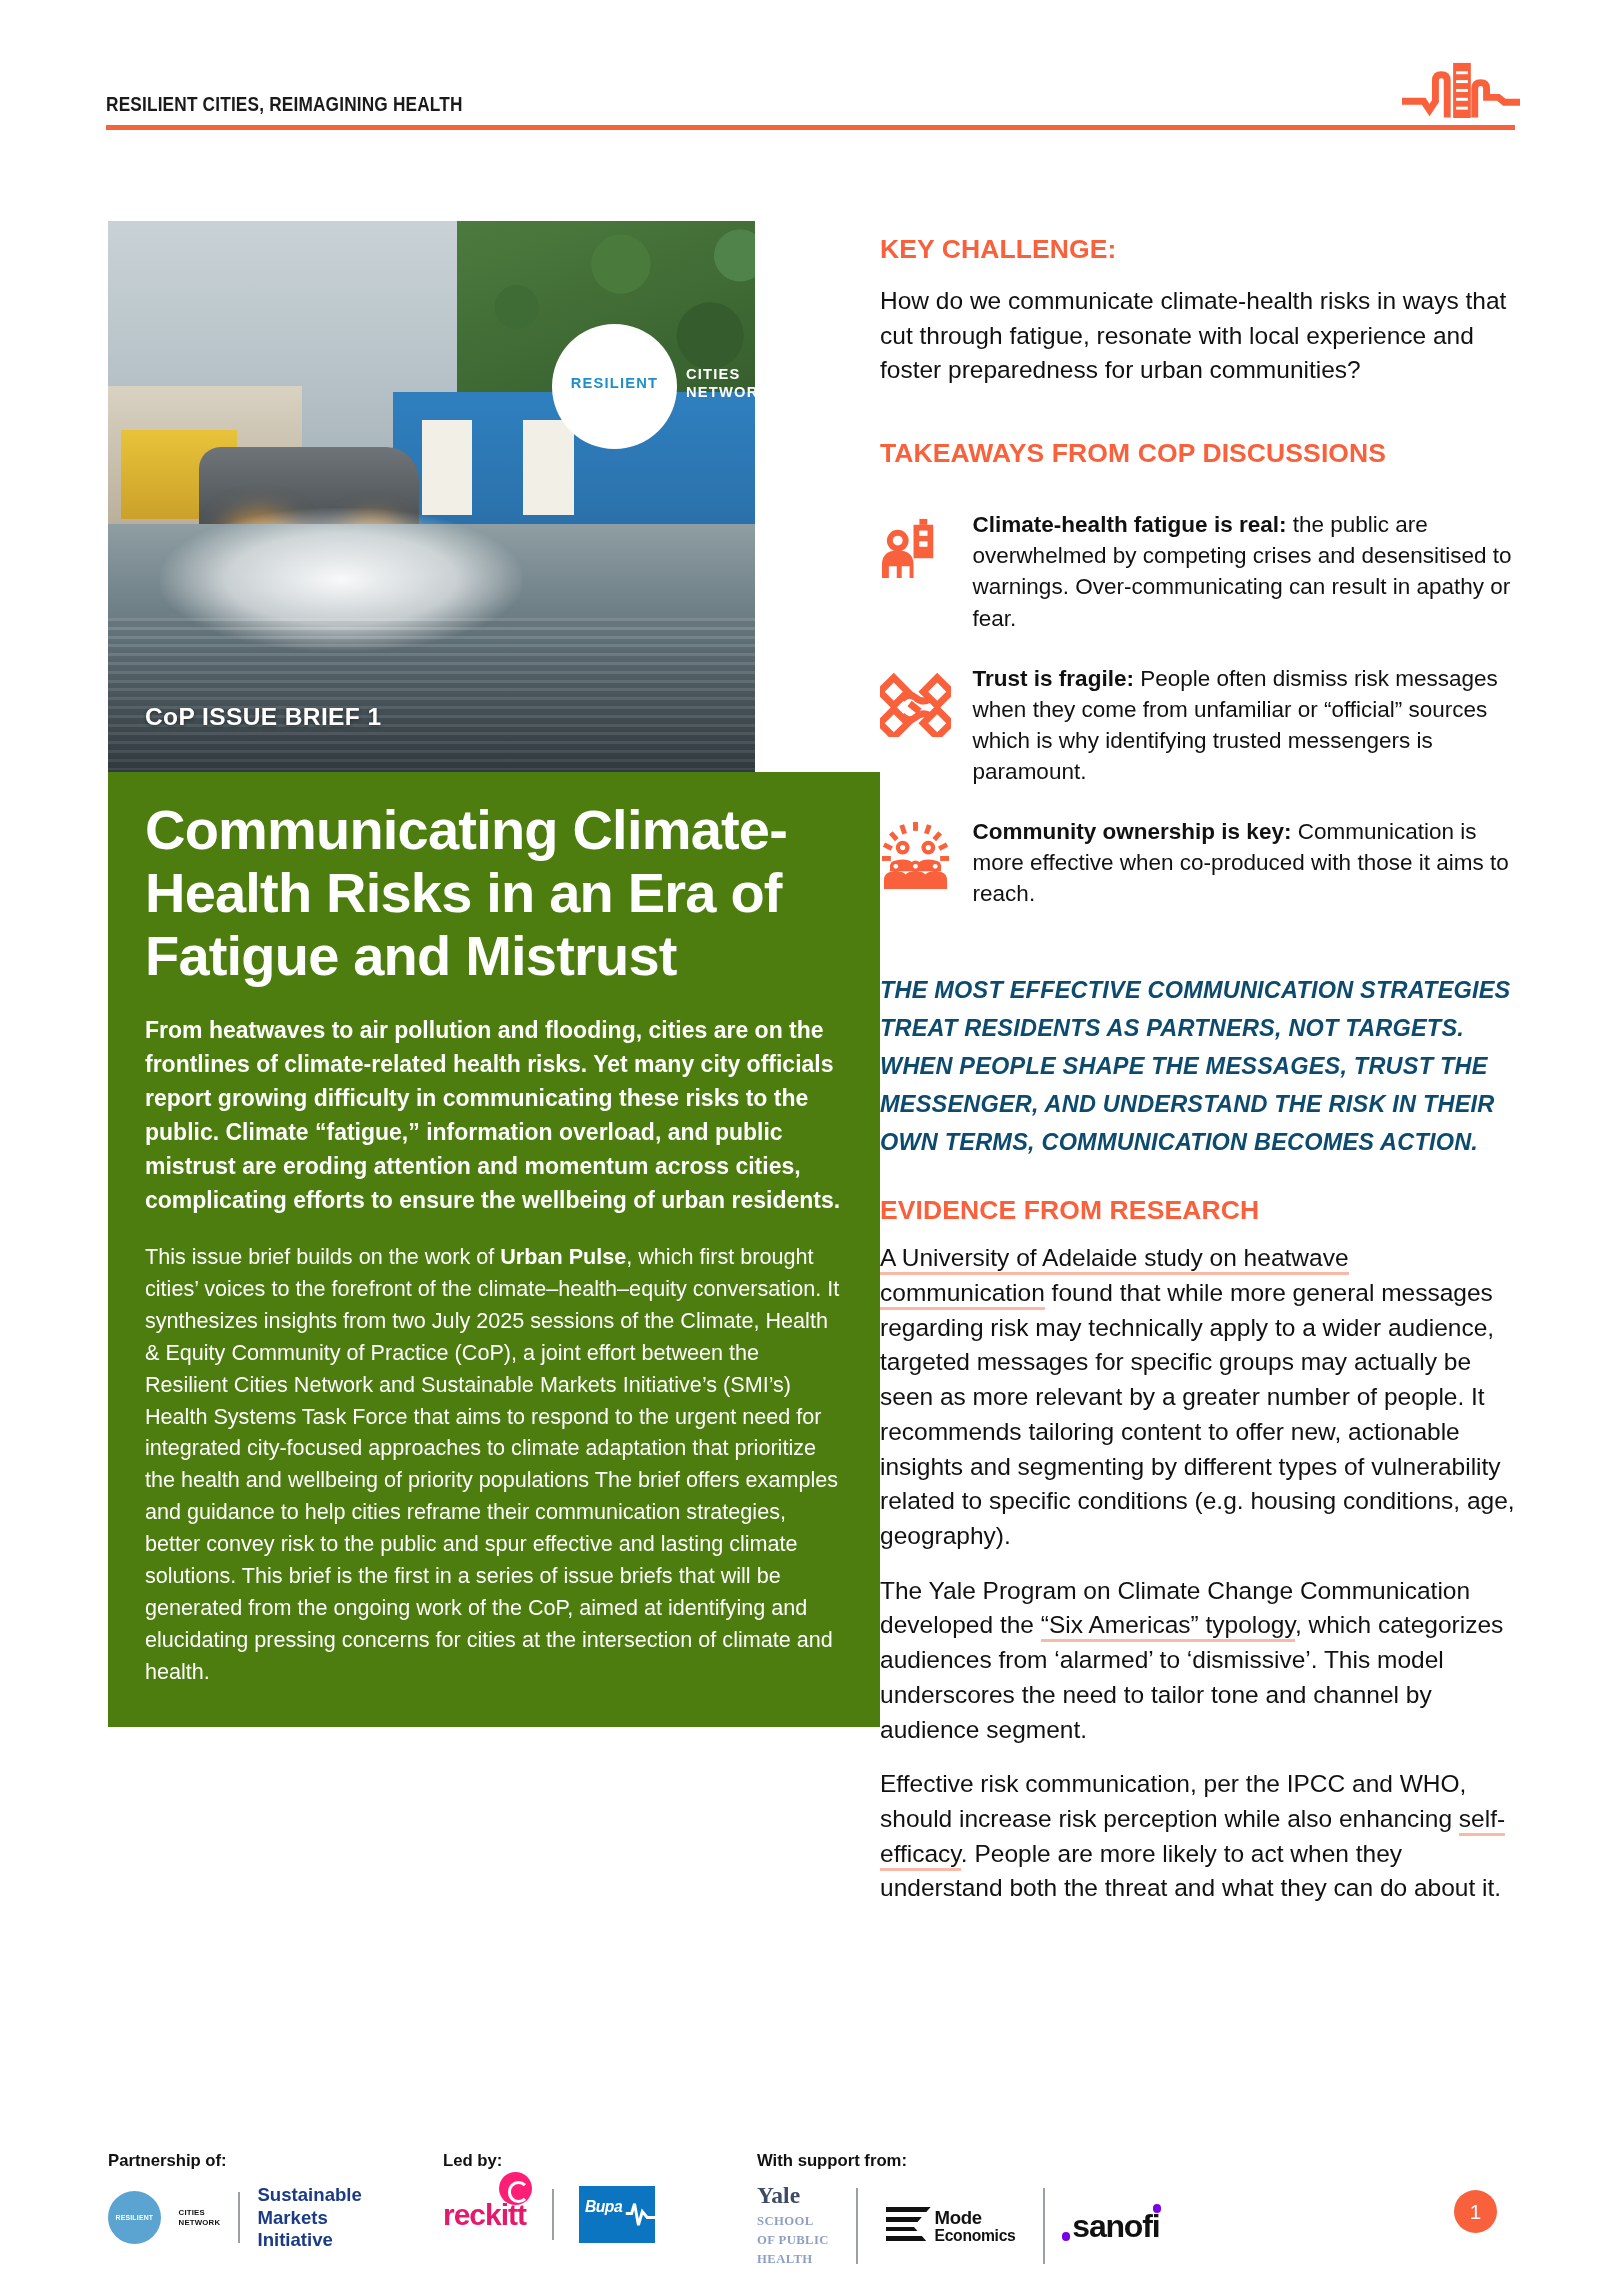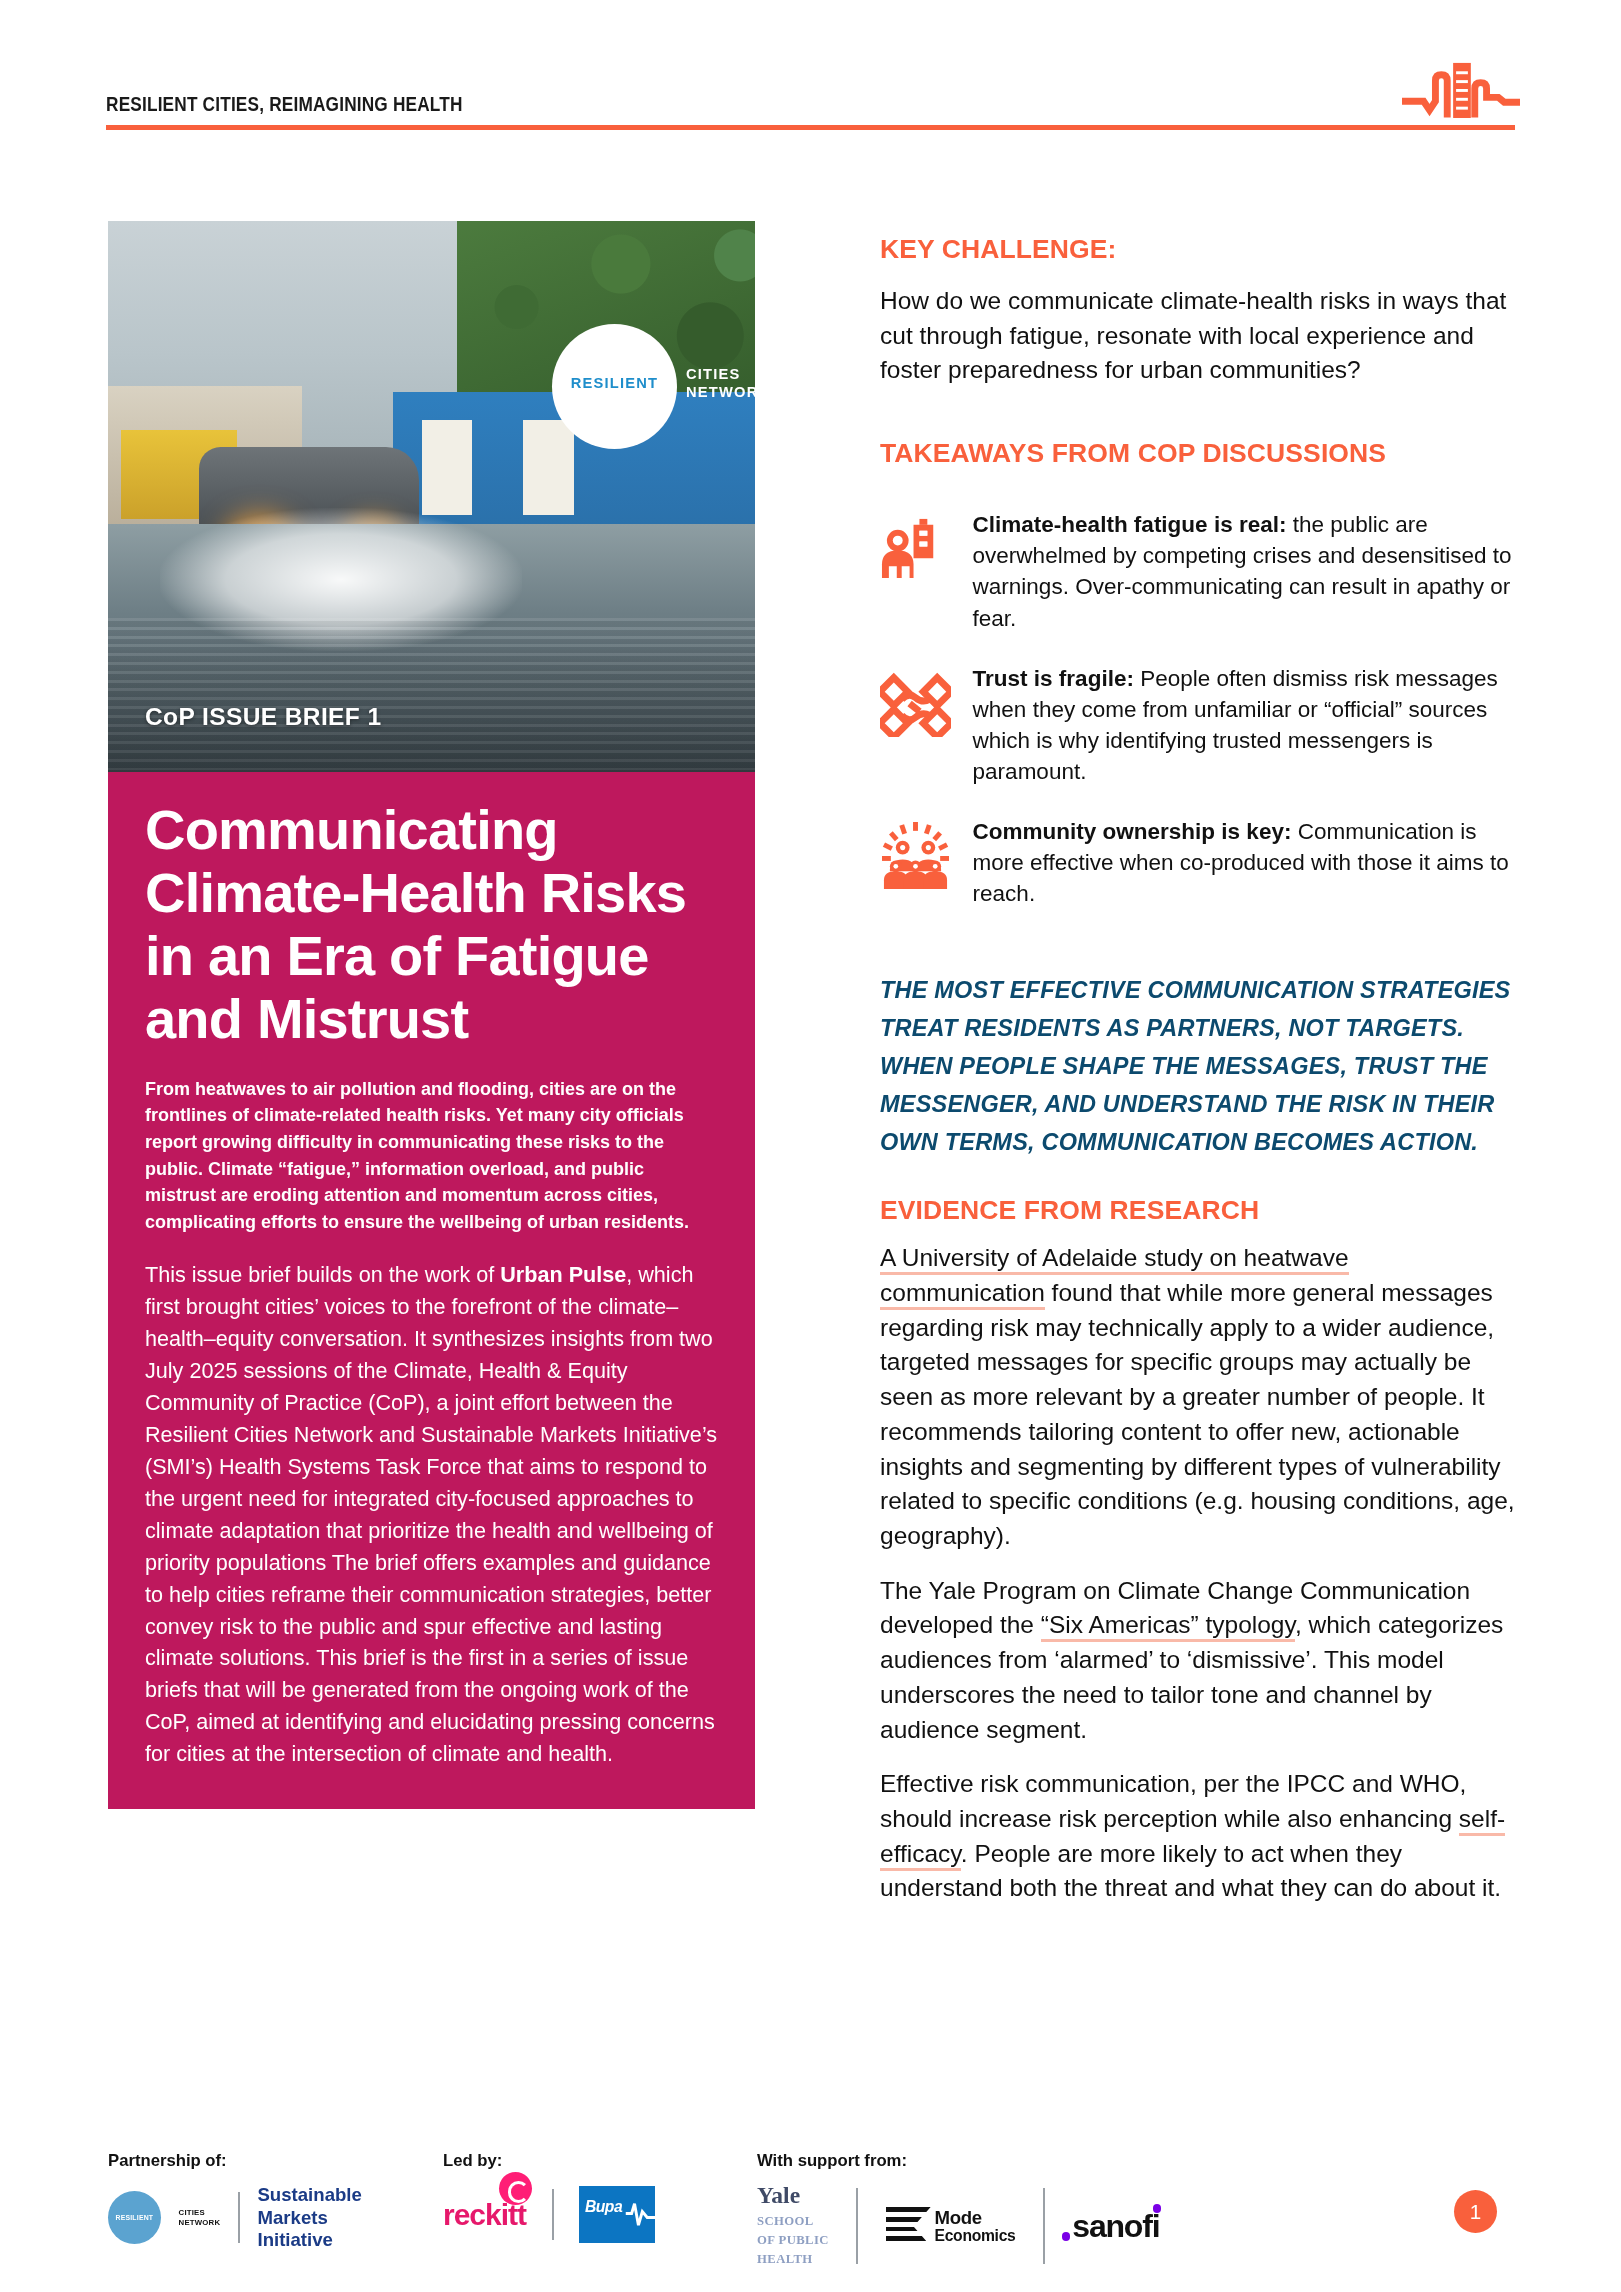--- a/index.html
+++ b/index.html
@@ -68,26 +68,26 @@
                border-radius: 50%; background:#ffffff; }
   .rcn-badge-text { position:absolute; left: 0; top: 51px; width: 125px; text-align:center;
                     color:#1f8ecb; font-weight:800; font-size:14.7px; letter-spacing:1.2px; }
   .rcn-side { position:absolute; left: 578px; top: 144px; width: 147px; color:#ffffff;
               font-weight:800; font-size:14.7px; letter-spacing:1.2px; line-height:1.25; }
 
   .cop-label { position:absolute; left: 37px; bottom: 41px; color:#ffffff;
                font-weight:800; font-size:24.5px; letter-spacing:0.4px;
                text-shadow: 0 1px 3.9px rgba(0,0,0,.45); }
 
-  .orange-panel { width: 647px; background:#be185d; padding: 27.4px 37px 39px 37px; }
+  .orange-panel { width: 772px; background:#4d7c0f; padding: 27.4px 37px 39px 37px; }
   .brief-title {
     color:#ffffff; font-weight:800; font-size:56px; line-height:1.12;
     letter-spacing:-0.8px; margin-bottom: 25.5px;
   }
-  .brief-lede { color:#ffffff; font-weight:800; font-size:18px; line-height:1.48; margin-bottom: 23.5px; }
+  .brief-lede { color:#ffffff; font-weight:800; font-size:23px; line-height:1.48; margin-bottom: 23.5px; }
   .brief-body { color:#ffffff; font-weight:400; font-size:21.6px; line-height:1.48; }
   .brief-body b { font-weight:800; }
 
   
   .right-col { position:absolute; left: 880px; top: 233px; width: 637px; }
 
   h2.sec-head { color:#f9603c; font-weight:800; font-size:26.5px; letter-spacing:0.1px;
                 line-height:1.25; margin-bottom: 17.6px; }
   h2.sec-head.tight { margin-bottom: 13.7px; }
   .sec-body { color:#111111; font-size:24.5px; line-height:1.42; font-weight:400; }

